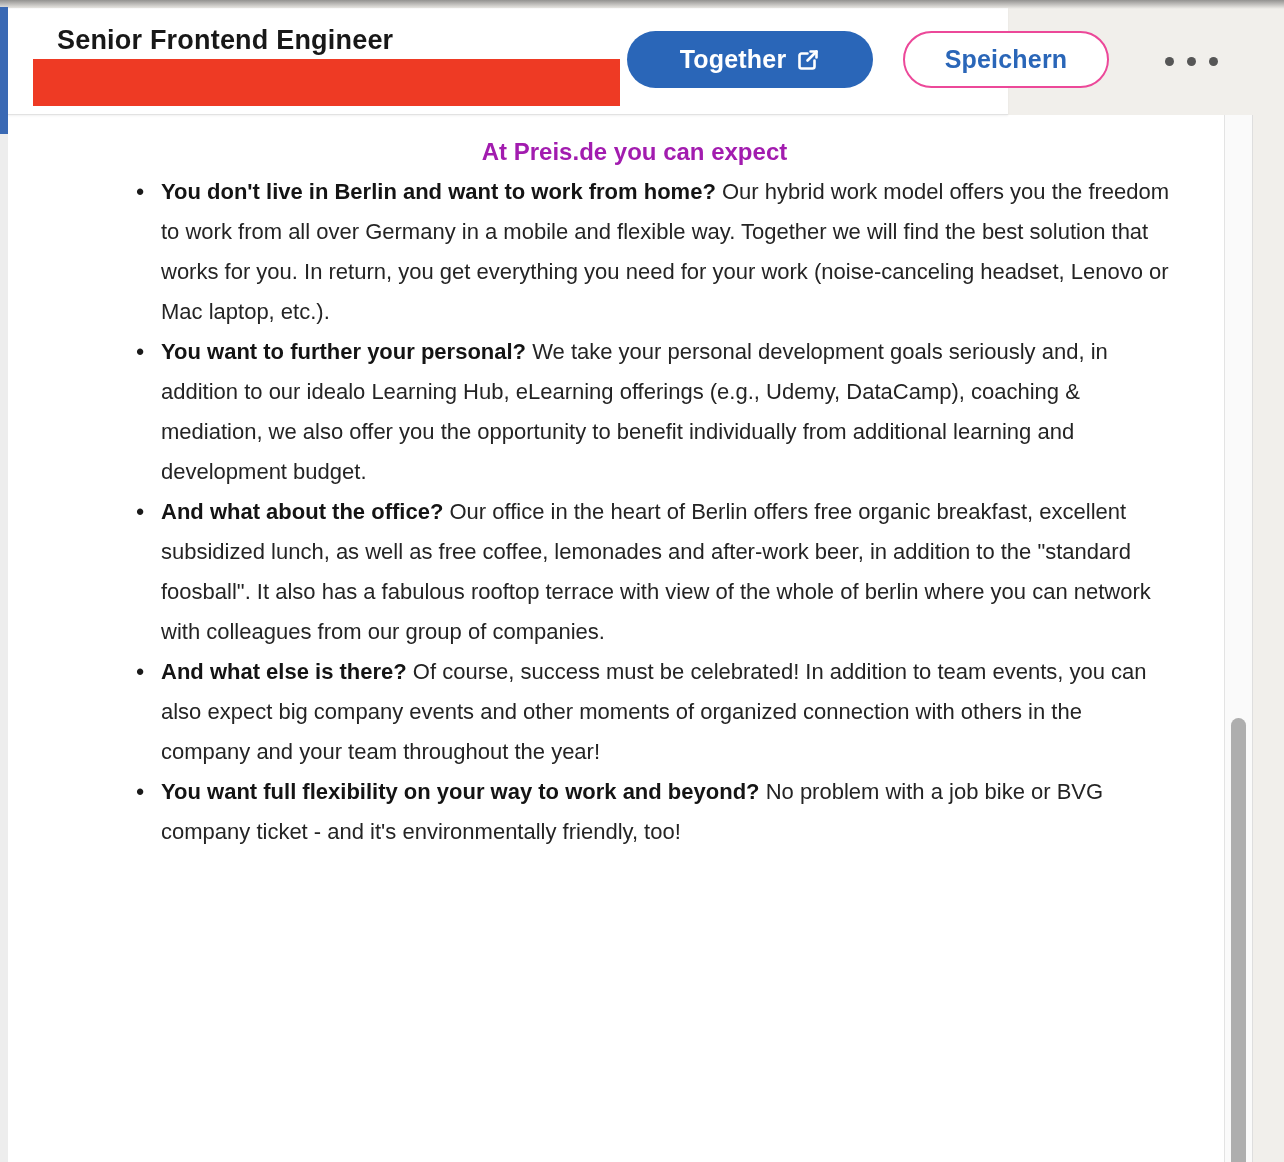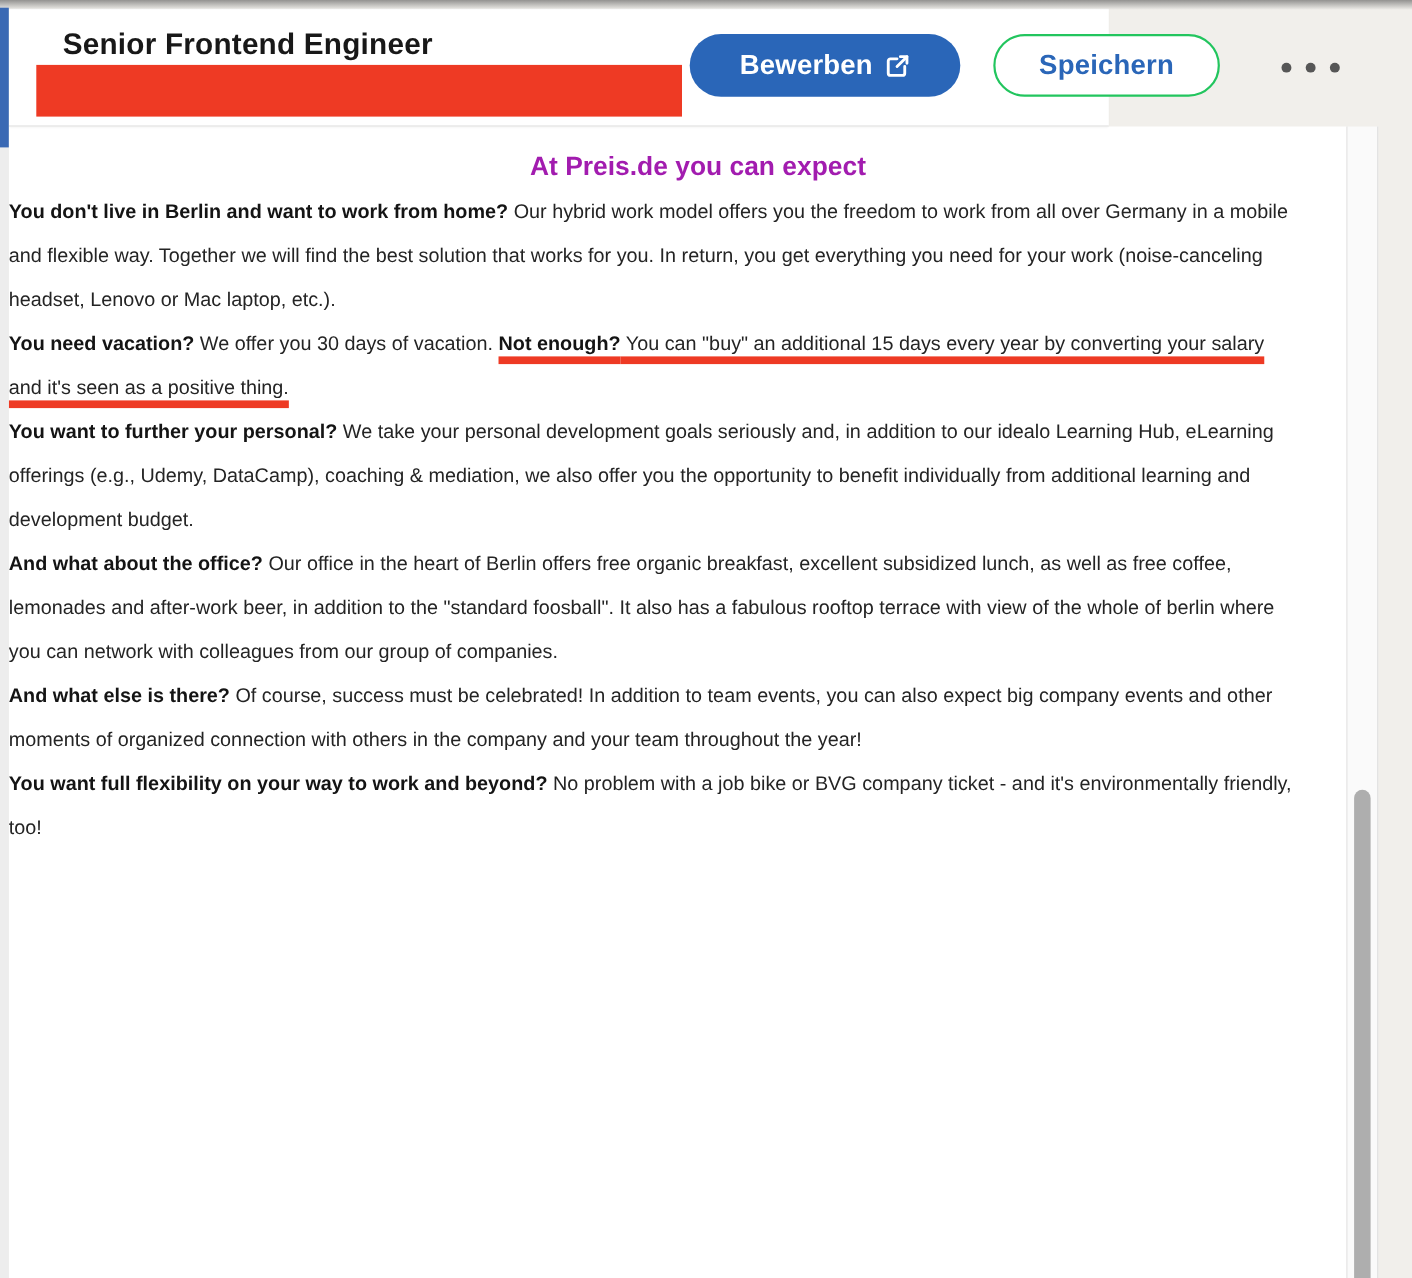--- a/index.html
+++ b/index.html
@@ -50,43 +50,43 @@
     display: inline-flex; align-items: center; justify-content: center;
     border-radius: 29px; font-size: 25px; font-weight: 700;
     cursor: pointer; font-family: inherit; letter-spacing: .2px;
   }
   .btn-apply {
     left: 619px; width: 246px;
     background: #2a66b8; color: #ffffff; border: none; gap: 10px;
   }
   .btn-save {
     left: 895px; width: 206px;
-    background: #ffffff; color: #2a66b8; border: 2px solid #22c55e;
+    background: #ffffff; color: #2a66b8; border: 2px solid #ec4899;
   }
   .btn-more {
     position: absolute; left: 1143px; top: 36px; width: 80px; height: 34px;
     display: inline-flex; align-items: center; justify-content: center; gap: 13px;
     background: transparent; border: none; cursor: pointer;
   }
   .dot { width: 9px; height: 9px; border-radius: 50%; background: #565656; }
 
   
   .content-card {
     position: absolute; left: 8px; top: 115px; width: 1216px; height: 1047px;
     background: #ffffff; z-index: 2;
     padding-top: 17px;
   }
   .section-heading {
     margin-left: 37px;
     font-size: 24px; font-weight: 700; color: #a21caf; line-height: 40px; text-align: center;
   }
   ul.benefits {
     list-style: none;
-    padding-right: 48px;
-    font-size: 18px; line-height: 40px; color: #242424;
+    padding-left: 153px; padding-right: 48px;
+    font-size: 22px; line-height: 40px; color: #242424;
   }
   ul.benefits li { position: relative; }
   ul.benefits li::before {
     content: "•";
     position: absolute; left: -25px; top: 0;
     font-size: 23.5px; color: #1a1a1a;
   }
   .b { font-weight: 700; color: #141414; }
   .u-red {
     text-decoration: underline;
@@ -115,21 +115,21 @@
 
 <div class="top-shadow"></div>
 <div class="left-rail"></div>
 <div class="left-accent"></div>
 
 <div class="header-card">
   <div class="job-title">Senior Frontend Engineer</div>
   <div class="redaction-bar"></div>
 
   <button class="btn btn-apply">
-    <span>Bewerben</span>
+    <span>Together</span>
     <span class="icon-ext">
       <svg viewBox="0 0 24 24" width="24" height="24" fill="none" stroke="#ffffff" stroke-width="2.6" stroke-linecap="round" stroke-linejoin="round">
         <path d="M18.5 12.5v6a2 2 0 0 1-2 2h-11a2 2 0 0 1-2-2v-11a2 2 0 0 1 2-2h6"></path>
         <path d="M14.5 3.5h6v6"></path>
         <path d="M20.5 3.5l-9 9"></path>
       </svg>
     </span>
   </button>
 
   <button class="btn btn-save">
@@ -140,21 +140,20 @@
     <span class="dot"></span>
     <span class="dot"></span>
     <span class="dot"></span>
   </button>
 </div>
 
 <div class="content-card">
   <h3 class="section-heading">At Preis.de you can expect</h3>
   <ul class="benefits">
       <li class="bullet"><span class="b ">You don't live in Berlin and want to work from home?</span><span class=""> Our hybrid work model offers you the freedom to work from all over Germany in a mobile and flexible way. Together we will find the best solution that works for you. In return, you get everything you need for your work (noise-canceling headset, Lenovo or Mac laptop, etc.).</span></li>
-      <li class="bullet"><span class="b ">You need vacation?</span><span class=""> We offer you 30 days of vacation. </span><span class="b u-red">Not enough?</span><span class="u-red"> You can "buy" an additional 15 days every year by converting your salary and it's seen as a positive thing.</span></li>
       <li class="bullet"><span class="b ">You want to further your personal?</span><span class=""> We take your personal development goals seriously and, in addition to our idealo Learning Hub, eLearning offerings (e.g., Udemy, DataCamp), coaching &amp; mediation, we also offer you the opportunity to benefit individually from additional learning and development budget.</span></li>
       <li class="bullet"><span class="b ">And what about the office?</span><span class=""> Our office in the heart of Berlin offers free organic breakfast, excellent subsidized lunch, as well as free coffee, lemonades and after-work beer, in addition to the "standard foosball". It also has a fabulous rooftop terrace with view of the whole of berlin where you can network with colleagues from our group of companies.</span></li>
       <li class="bullet"><span class="b ">And what else is there?</span><span class=""> Of course, success must be celebrated! In addition to team events, you can also expect big company events and other moments of organized connection with others in the company and your team throughout the year!</span></li>
       <li class="bullet"><span class="b ">You want full flexibility on your way to work and beyond?</span><span class=""> No problem with a job bike or BVG company ticket - and it's environmentally friendly, too!</span></li>
     </ul>
 </div>
 
 <div class="scroll-track">
   <div class="scroll-thumb"></div>
 </div>

